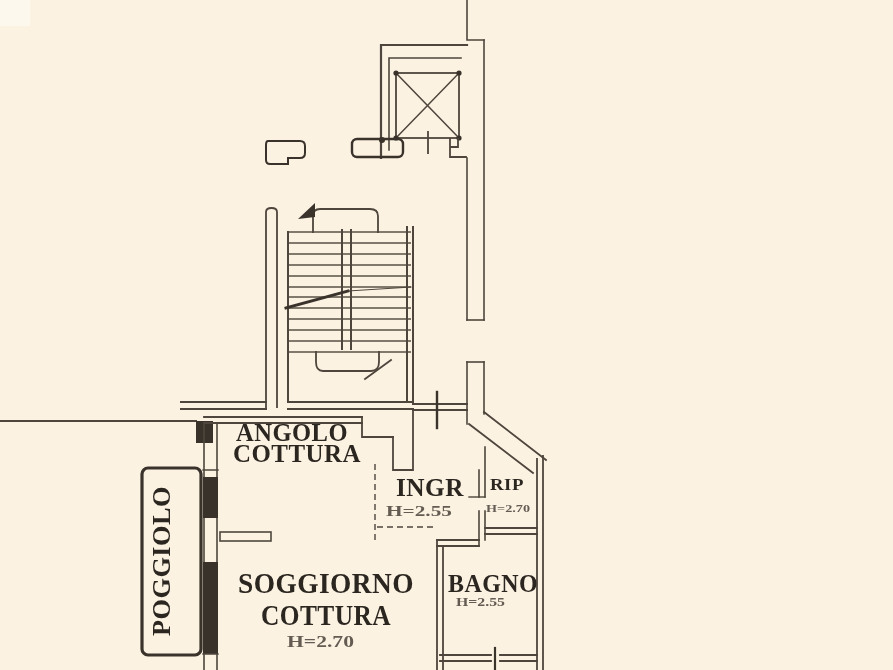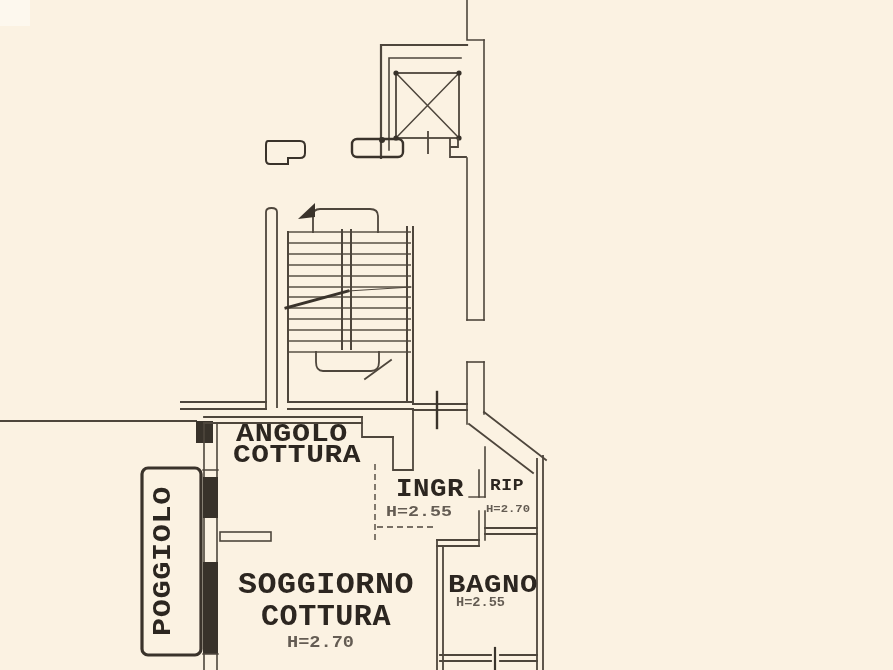--- a/index.html
+++ b/index.html
@@ -1,16 +1,16 @@
 <!DOCTYPE html>
 <html><head>
 <meta charset="utf-8">
 <style>
   html,body{margin:0;padding:0;background:#e9e2d5;}
-  .canvas{position:relative;width:893px;height:670px;overflow:hidden;background:#fbf2e2;font-family:Liberation Mono, monospace;text-align:right;}
+  .canvas{position:relative;width:893px;height:670px;overflow:hidden;background:#fbf2e2;font-family:Liberation Serif, serif;text-align:right;}
   svg{position:absolute;left:0;top:0;display:block;}
   .wall{stroke:#4e463c;fill:none;stroke-linecap:square;}
   .wall-thick{stroke:#3a332b;fill:none;stroke-linecap:square;}
   .pier{fill:#38322a;stroke:none;}
   .tread{stroke:#5a5246;fill:none;}
   .dash{stroke:#4e463c;fill:none;stroke-dasharray:6 4;}
   .room-label{fill:#2c2620;font-weight:bold;letter-spacing:0.5px;}
   .h-label{fill:#3a332b;font-weight:bold;opacity:0.78;}
 </style>
 </head>

